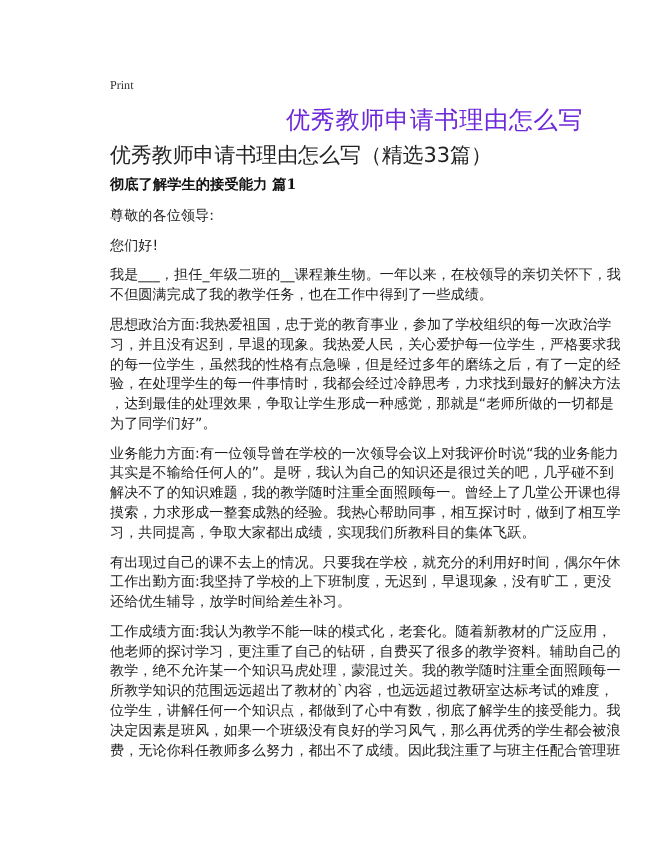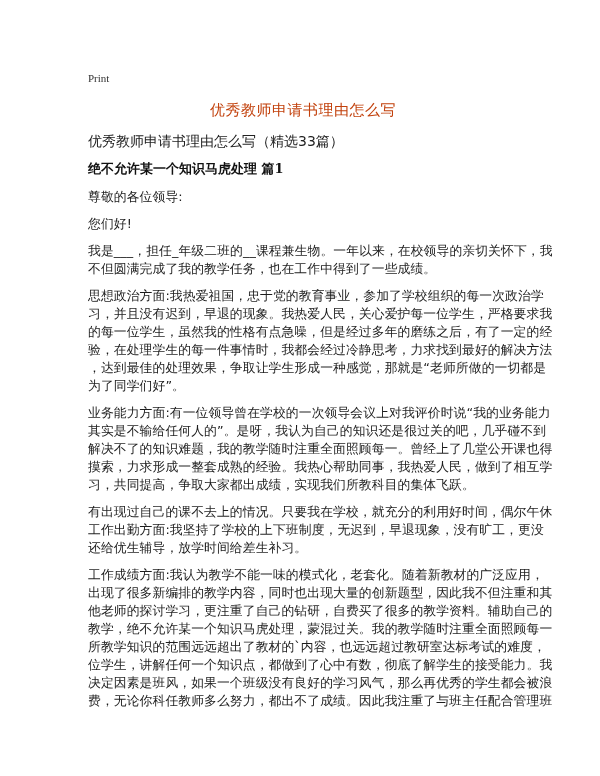--- a/index.html
+++ b/index.html
@@ -1,37 +1,37 @@
 <!DOCTYPE html>
 <html><head>
 <meta charset="utf-8">
 <style>
   html, body { margin: 0; padding: 0; background: #ffffff; }
   body { width: 600px; height: 776px; overflow: hidden; position: relative;
          font-family: "DejaVu Sans", "Liberation Sans", sans-serif; color: #1a1a1a; }
-  .page { position: absolute; left: 88px; top: 70px; width: 430px; }
+  .page { position: absolute; left: 100px; top: 70px; width: 430px; }
   .print { font-family: "Liberation Serif", "DejaVu Serif", serif; font-size: 11px;
            color: #333; height: 16px; line-height: 16px; margin-bottom: 12px; }
-  .title { text-align: center; font-size: 15px; line-height: 24px; margin: 0 0 10px 0;
-           font-weight: normal; color: #c2410c; letter-spacing: 0.5px; }
-  .subtitle { font-size: 14px; line-height: 18px; margin: 0 0 10px 0; color: #222; }
+  .title { text-align: right; font-size: 22px; line-height: 24px; margin: 0 0 10px 0;
+           font-weight: normal; color: #6d28d9; letter-spacing: 0.5px; }
+  .subtitle { font-size: 19px; line-height: 18px; margin: 0 0 10px 0; color: #222; }
   .heading { font-size: 13px; line-height: 18px; margin: 0 0 10px 0; font-weight: bold;
              font-family: "DejaVu Serif", "Liberation Serif", serif; color: #111; }
   .para { font-size: 12.8px; line-height: 18px; margin: 0 0 9px 0; color: #1d1d1d;
           text-align: justify; letter-spacing: 0.1px; }
   .para .line { display: block; white-space: nowrap; }
 </style>
 </head>
 <body>
 
 <div class="page">
   <div class="print">Print</div>
   <h1 class="title">优秀教师申请书理由怎么写</h1>
   <div class="subtitle">优秀教师申请书理由怎么写（精选33篇）</div>
-  <div class="heading">绝不允许某一个知识马虎处理 篇1</div>
+  <div class="heading">彻底了解学生的接受能力 篇1</div>
   <p class="para">尊敬的各位领导:</p>
   <p class="para">您们好!</p>
 
   <p class="para">
     <span class="line">我是___，担任_年级二班的__课程兼生物。一年以来，在校领导的亲切关怀下，我</span>
     <span class="line">不但圆满完成了我的教学任务，也在工作中得到了一些成绩。</span>
   </p>
 
   <p class="para">
     <span class="line">思想政治方面:我热爱祖国，忠于党的教育事业，参加了学校组织的每一次政治学</span>
@@ -39,33 +39,32 @@
     <span class="line">的每一位学生，虽然我的性格有点急噪，但是经过多年的磨练之后，有了一定的经</span>
     <span class="line">验，在处理学生的每一件事情时，我都会经过冷静思考，力求找到最好的解决方法</span>
     <span class="line">，达到最佳的处理效果，争取让学生形成一种感觉，那就是“老师所做的一切都是</span>
     <span class="line">为了同学们好”。</span>
   </p>
 
   <p class="para">
     <span class="line">业务能力方面:有一位领导曾在学校的一次领导会议上对我评价时说“我的业务能力</span>
     <span class="line">其实是不输给任何人的”。是呀，我认为自己的知识还是很过关的吧，几乎碰不到</span>
     <span class="line">解决不了的知识难题，我的教学随时注重全面照顾每一。曾经上了几堂公开课也得</span>
-    <span class="line">摸索，力求形成一整套成熟的经验。我热心帮助同事，我热爱人民，做到了相互学</span>
+    <span class="line">摸索，力求形成一整套成熟的经验。我热心帮助同事，相互探讨时，做到了相互学</span>
     <span class="line">习，共同提高，争取大家都出成绩，实现我们所教科目的集体飞跃。</span>
   </p>
 
   <p class="para">
     <span class="line">有出现过自己的课不去上的情况。只要我在学校，就充分的利用好时间，偶尔午休</span>
     <span class="line">工作出勤方面:我坚持了学校的上下班制度，无迟到，早退现象，没有旷工，更没</span>
     <span class="line">还给优生辅导，放学时间给差生补习。</span>
   </p>
 
   <p class="para">
     <span class="line">工作成绩方面:我认为教学不能一味的模式化，老套化。随着新教材的广泛应用，</span>
-    <span class="line">出现了很多新编排的教学内容，同时也出现大量的创新题型，因此我不但注重和其</span>
     <span class="line">他老师的探讨学习，更注重了自己的钻研，自费买了很多的教学资料。辅助自己的</span>
     <span class="line">教学，绝不允许某一个知识马虎处理，蒙混过关。我的教学随时注重全面照顾每一</span>
     <span class="line">所教学知识的范围远远超出了教材的`内容，也远远超过教研室达标考试的难度，</span>
     <span class="line">位学生，讲解任何一个知识点，都做到了心中有数，彻底了解学生的接受能力。我</span>
     <span class="line">决定因素是班风，如果一个班级没有良好的学习风气，那么再优秀的学生都会被浪</span>
     <span class="line">费，无论你科任教师多么努力，都出不了成绩。因此我注重了与班主任配合管理班</span>
   </p>
 </div>
 
 </body></html>

